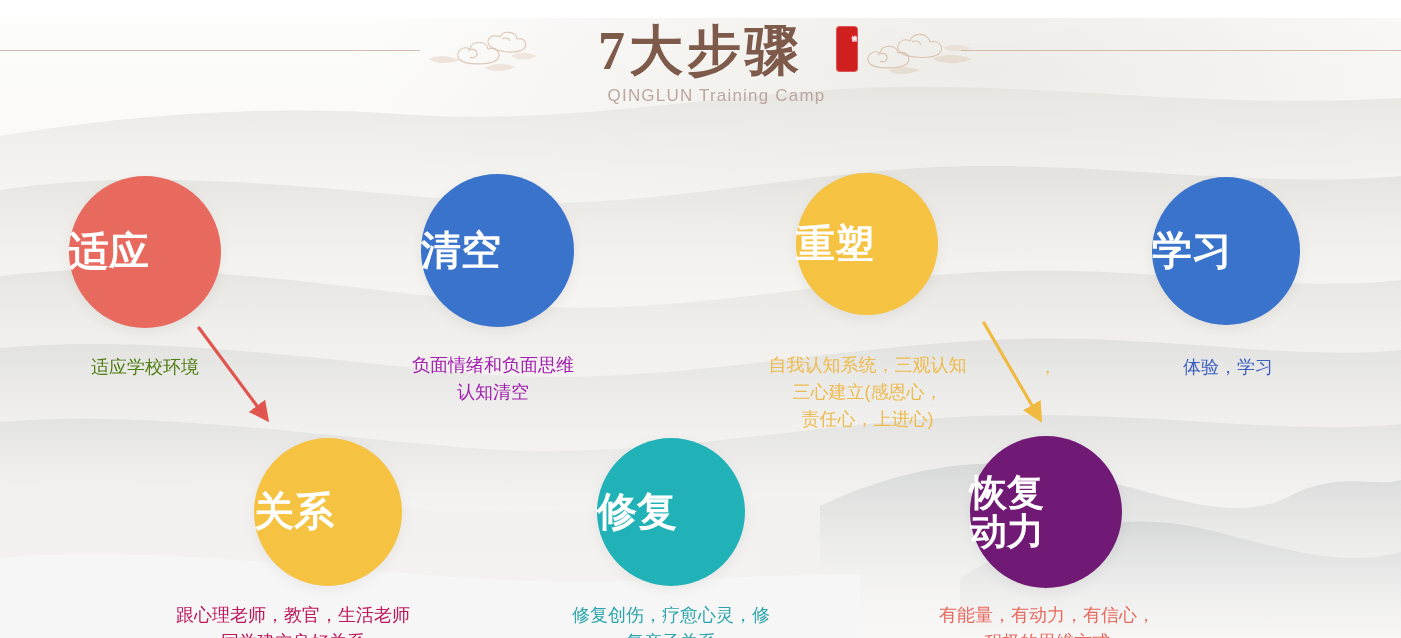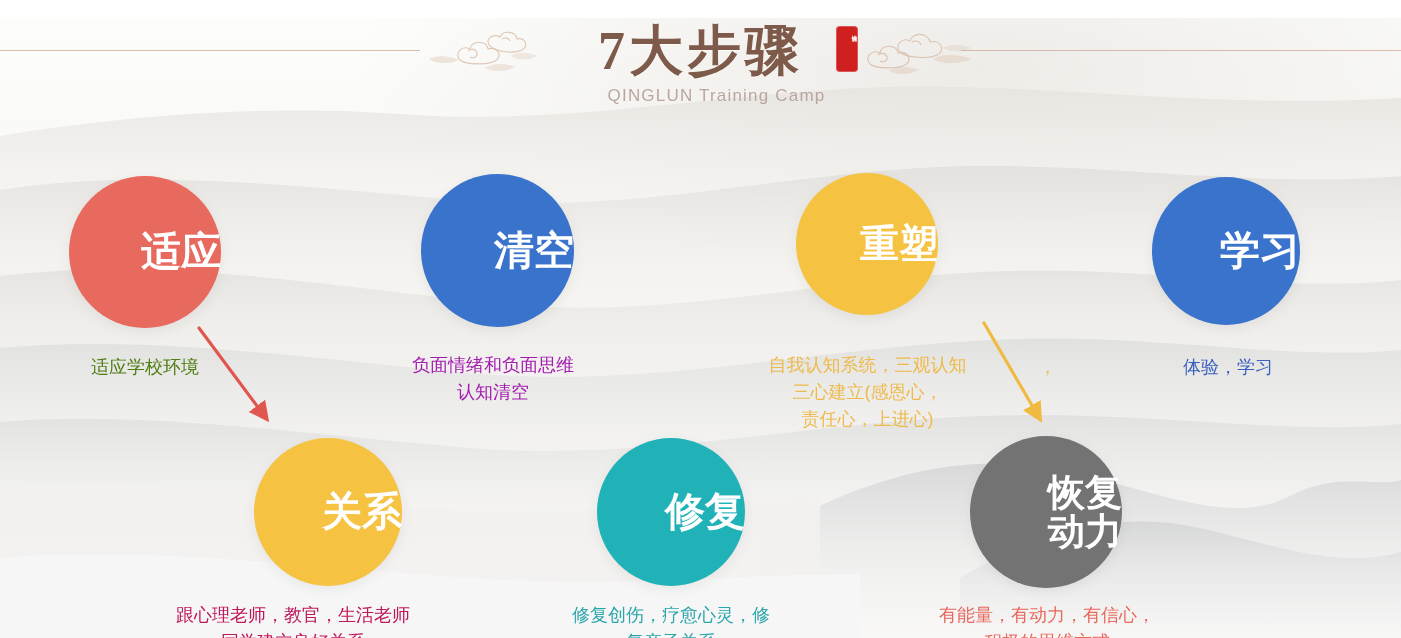--- a/index.html
+++ b/index.html
@@ -67,21 +67,21 @@
     writing-mode: vertical-rl;
     margin: 0 auto;
     font-family: "Liberation Serif", serif;
   }
 
   
   .node { position: absolute; }
   .bubble {
     position: absolute;
     border-radius: 50%;
-    display: flex; align-items: center; justify-content: flex-end;
+    display: flex; align-items: center; justify-content: flex-start;
     color: #fff; font-weight: 700;
     font-family: "Liberation Sans", sans-serif;
     text-align: center;
     line-height: 1.08;
     box-shadow: 0 4px 14px rgba(0,0,0,.06);
   }
   .bubble.two-line { line-height: 1.06; }
   .caption {
     position: absolute;
     text-align: center;
@@ -240,21 +240,21 @@
 
   <div class="node">
     <div class="bubble" style="left:597px;top:420px;width:148px;height:148px;background:#20b2b6;font-size:40px">
       <span>修复</span>
     </div>
     <div class="caption" style="left:528px;top:584px;width:286px;color:#2aa5ab">修复创伤，疗愈心灵，修
 复亲子关系</div>
   </div>
 
   <div class="node">
-    <div class="bubble two-line" style="left:970px;top:418px;width:152px;height:152px;background:#737373;font-size:37px;white-space:pre-line">
+    <div class="bubble two-line" style="left:970px;top:418px;width:152px;height:152px;background:#701a75;font-size:37px;white-space:pre-line">
       <span>恢复
 动力</span>
     </div>
     <div class="caption" style="left:908px;top:584px;width:278px;color:#e8695e">有能量，有动力，有信心，
 积极的思维方式</div>
   </div>
 
 </div>
 
 </body></html>

